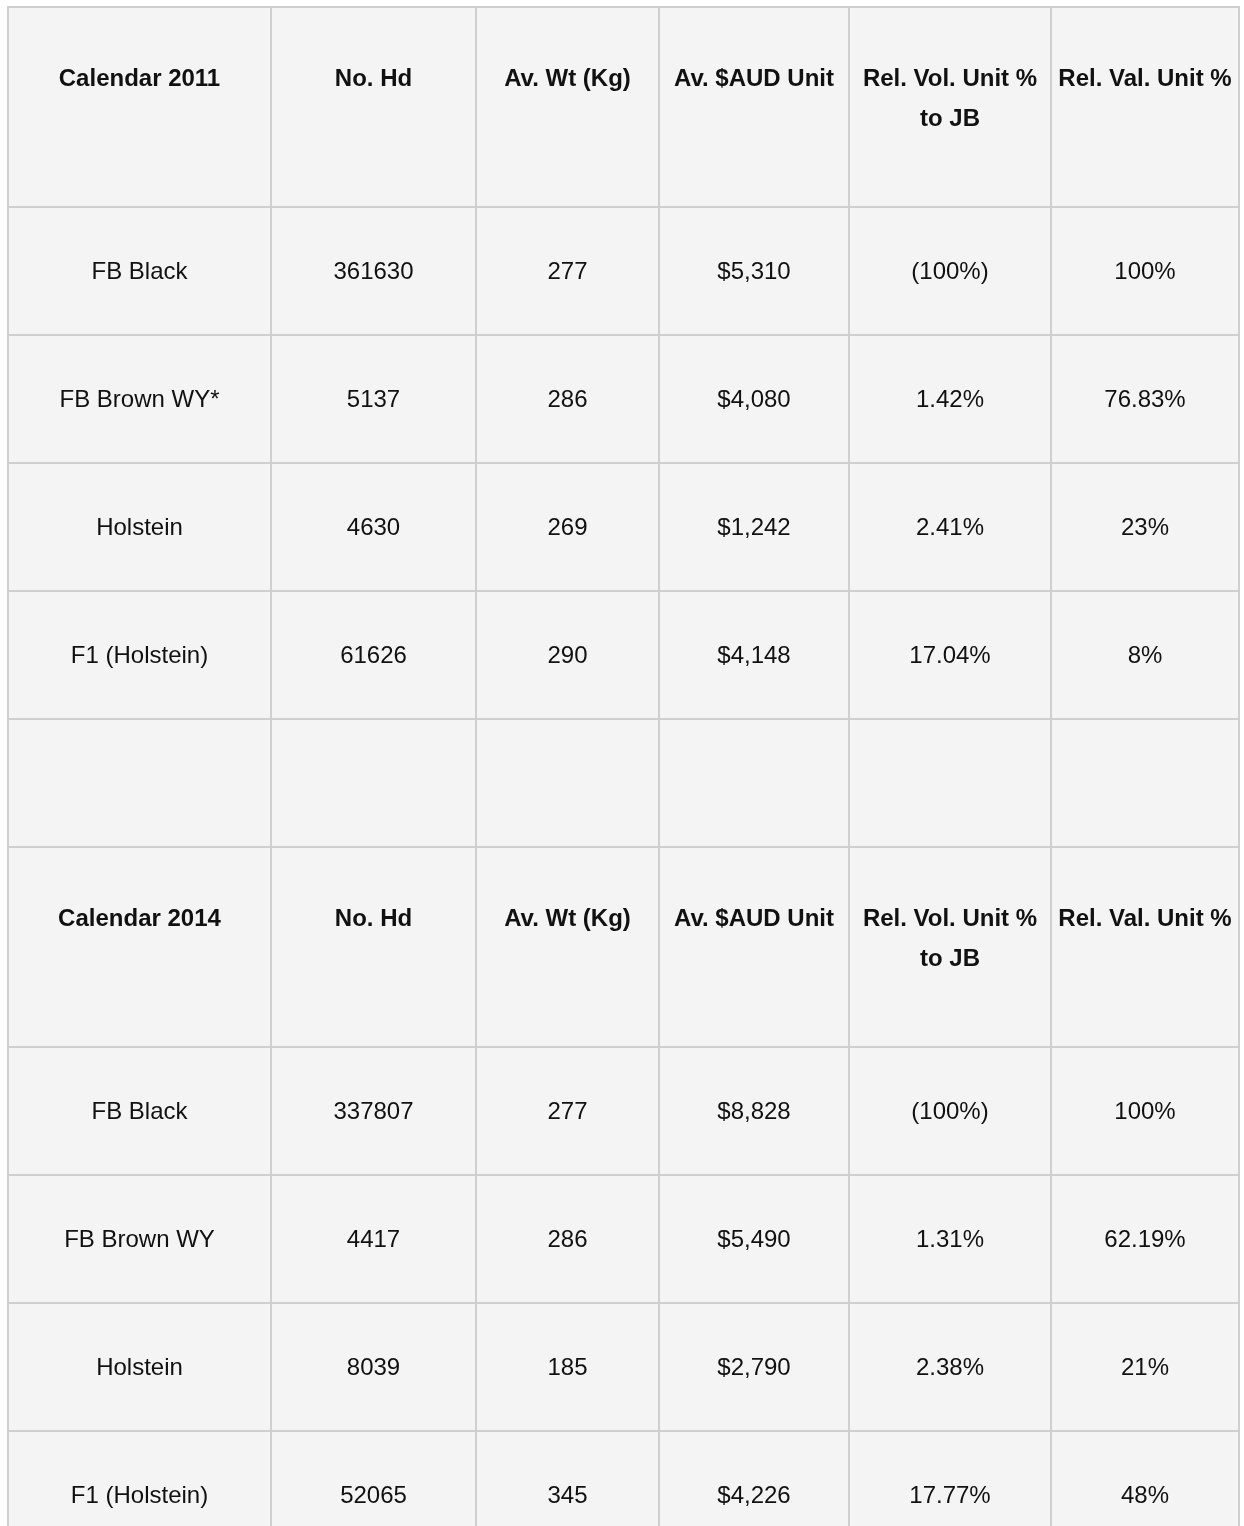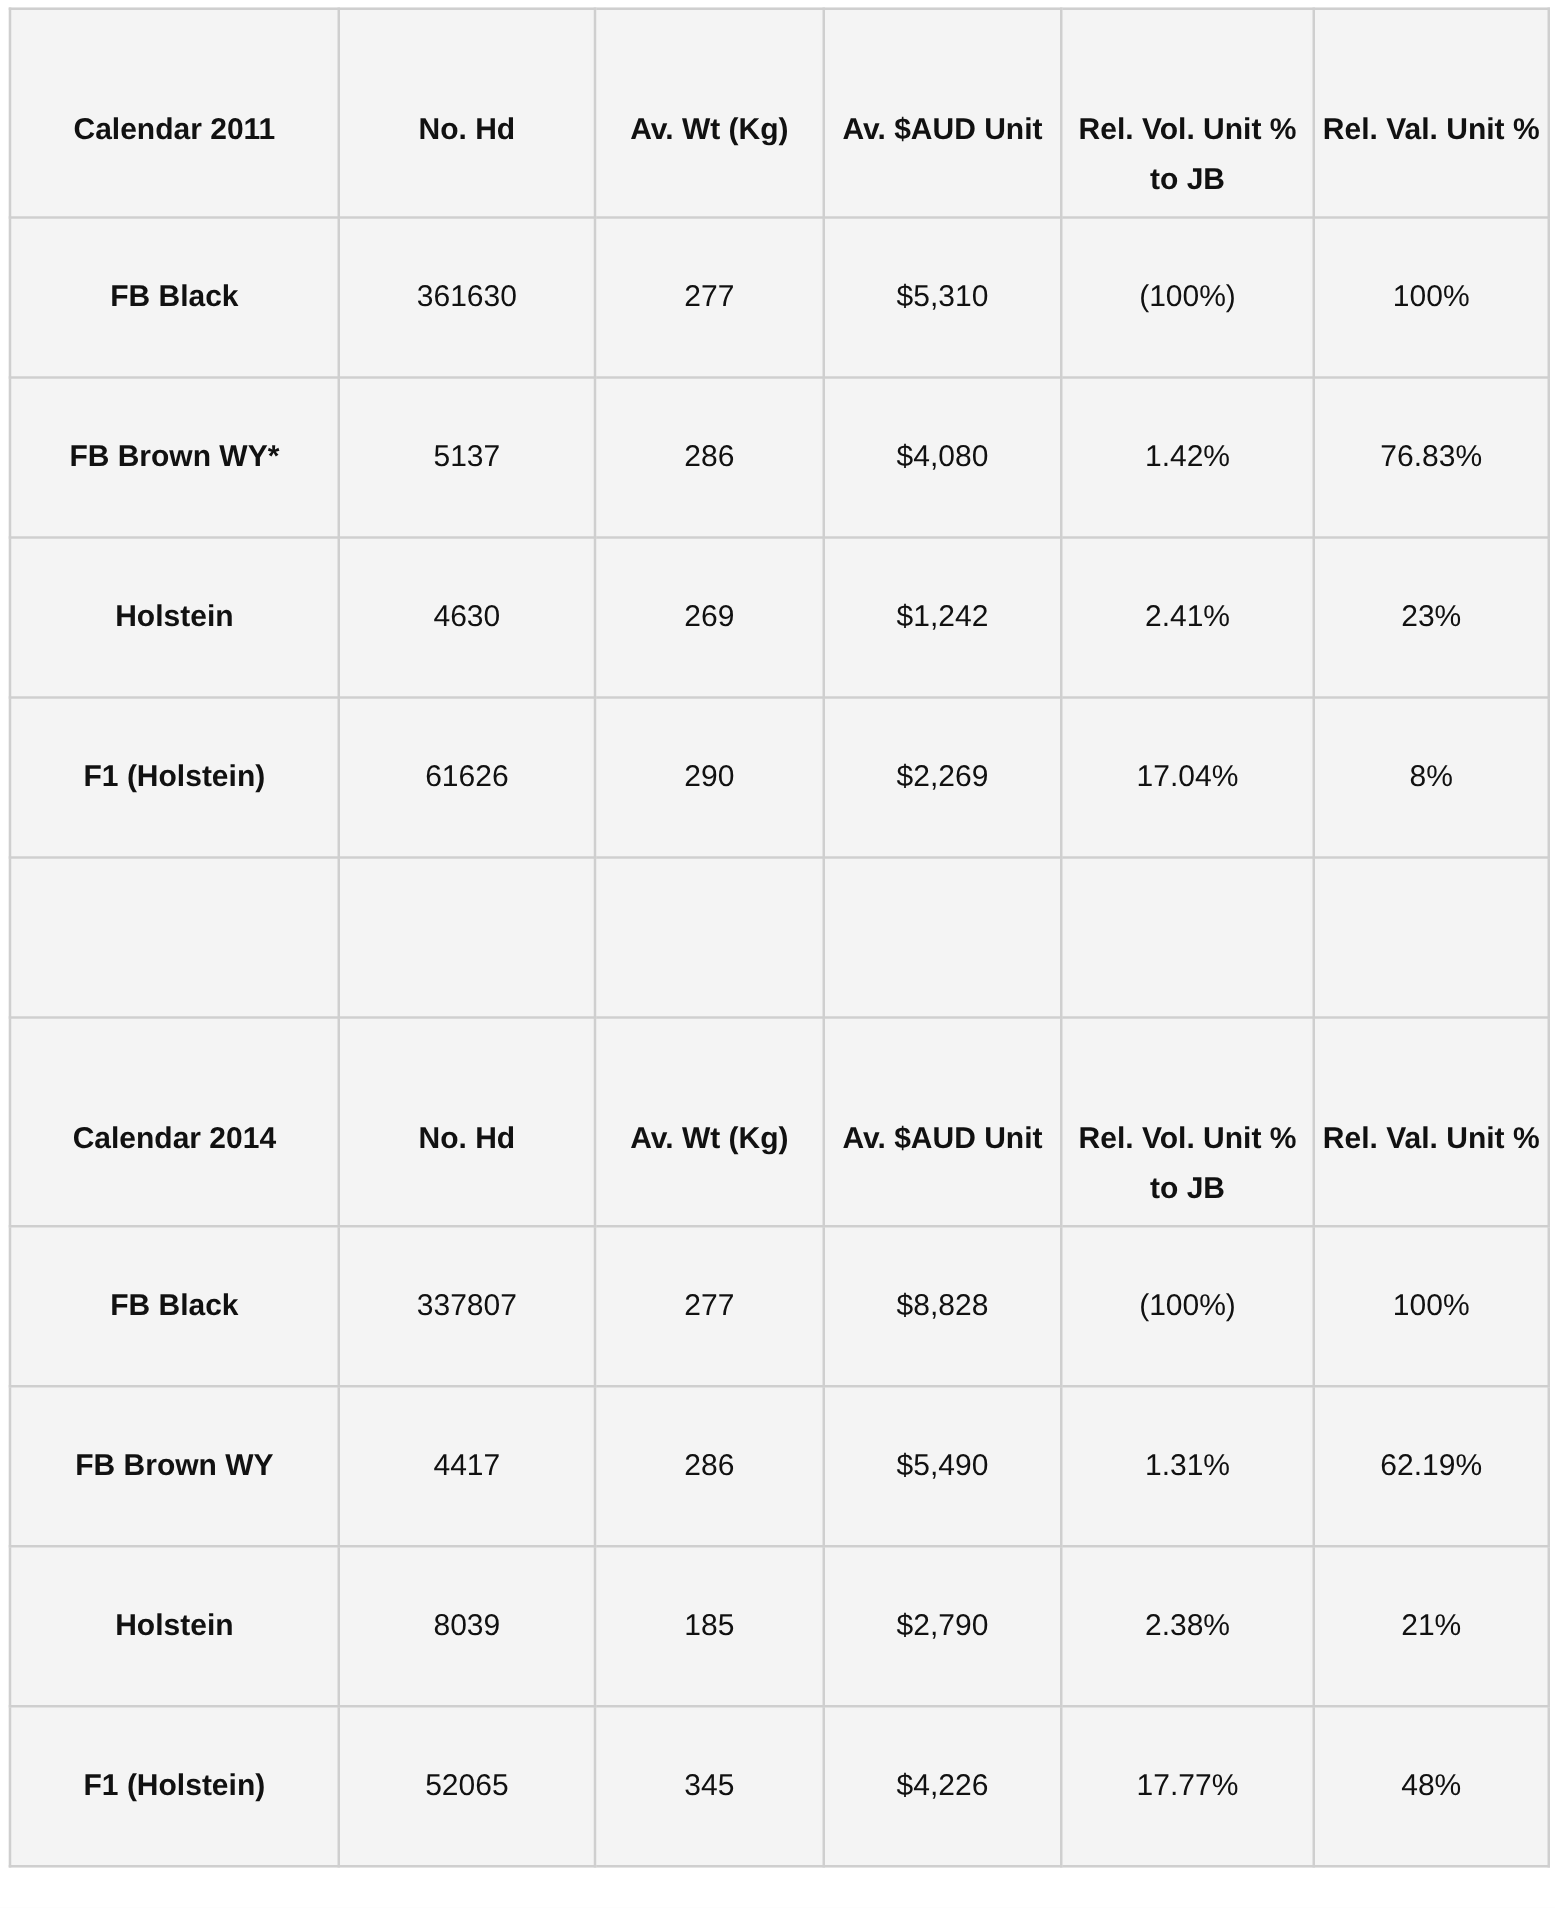--- a/index.html
+++ b/index.html
@@ -6,24 +6,24 @@
     body { width: 1244px; height: 1526px; position: relative; font-family: "Liberation Sans", sans-serif; color: #111; }
     table {
       position: absolute; left: 7px; top: 6px;
       border-collapse: collapse; table-layout: fixed;
       width: 1231px; background: #f4f4f4;
     }
     td {
       border: 2px solid #cfcfcf; text-align: center; vertical-align: middle;
       font-size: 24px; line-height: 40px; padding: 0;
     }
-    tr.hdr td { height: 167px; font-weight: bold; vertical-align: top; padding-top: 76px; box-sizing: border-box; margin-left: 28px; }
+    tr.hdr td { height: 200px; font-weight: bold; vertical-align: top; padding-top: 50px; box-sizing: border-box; margin-left: 28px; }
     tr.row td { height: 126px; }
     tr.blank td { height: 126px; }
-    td.label { font-weight: bold; text-align: center; }
+    td.label { font-weight: normal; text-align: center; }
   </style>
 </head>
 <body>
 
 <table>
   <colgroup>
     <col style="width:263px">
       <col style="width:205px">
       <col style="width:183px">
     <col style="width:190px">
@@ -60,21 +60,21 @@
         <td>4630</td>
         <td>269</td>
         <td>$1,242</td>
         <td>2.41%</td>
         <td>23%</td>
       </tr>
       <tr class="row">
         <td class="label">F1 (Holstein)</td>
         <td>61626</td>
         <td>290</td>
-        <td>$2,269</td>
+        <td>$4,148</td>
         <td>17.04%</td>
         <td>8%</td>
       </tr>
       <tr class="blank">
         <td></td>
         <td></td>
         <td></td>
         <td></td>
         <td></td>
         <td></td>

